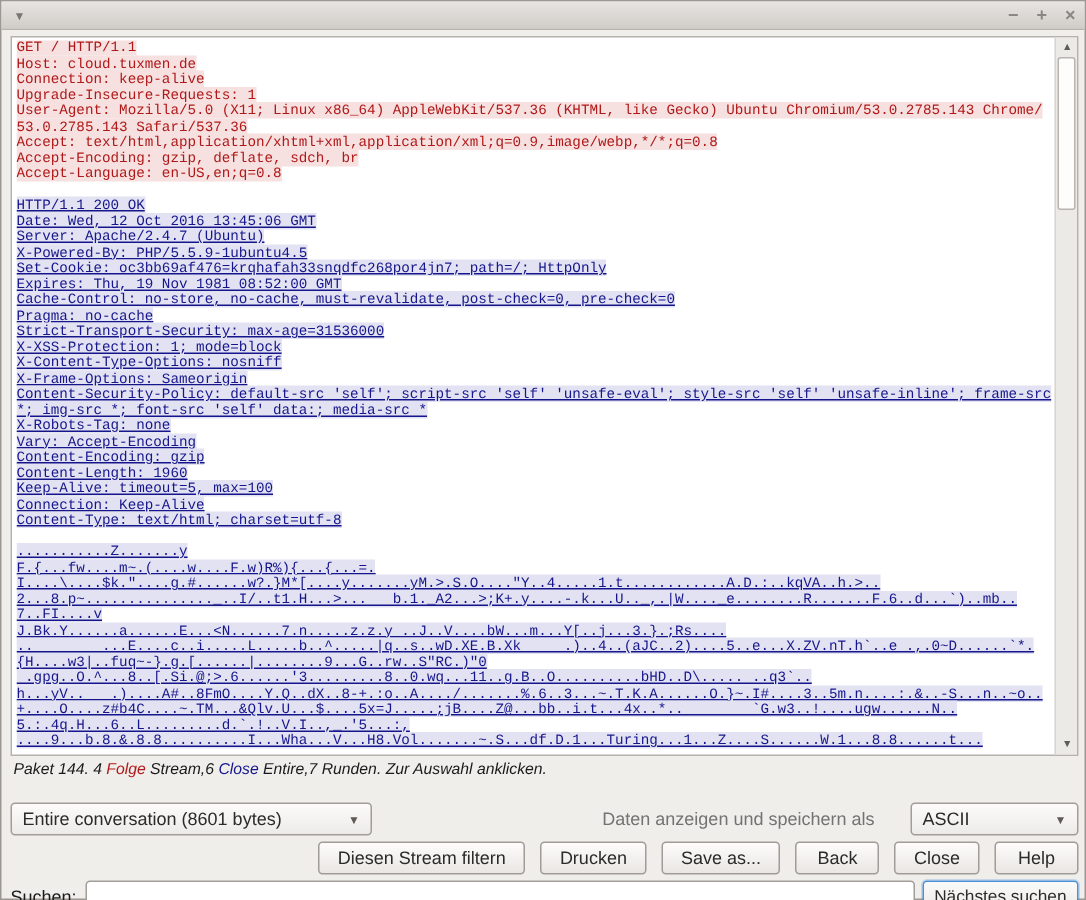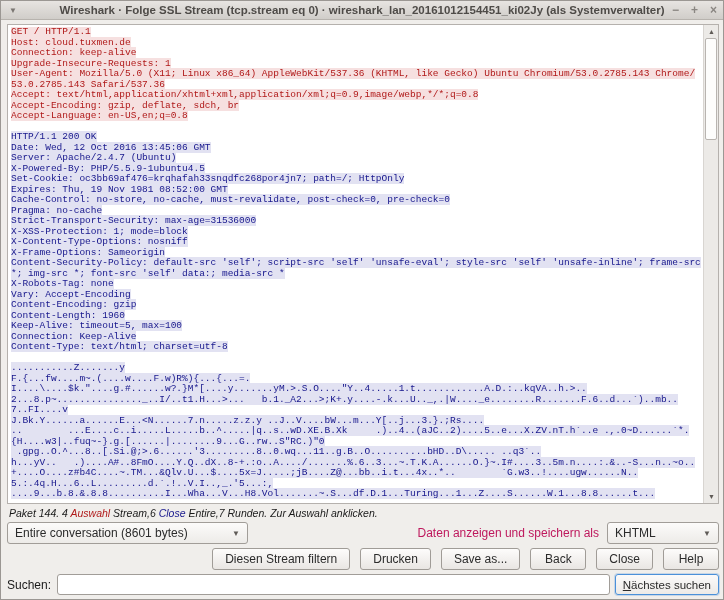--- a/index.html
+++ b/index.html
@@ -18,45 +18,45 @@
   .win-btns span { color:#8a8682; font-size:12px; font-weight:bold; line-height:19px; cursor:default; }
 
   .body { flex:1; padding:4px 4px 4px 6px; display:flex; flex-direction:column; }
 
   .stream-area { height:480px; flex:0 0 480px; background:#fff; border:1px solid #b5b1ad;
                  position:relative; overflow:hidden; }
   .stream-text { position:absolute; left:3px; top:2px; right:17px; bottom:0; overflow:hidden;
                  font-family:"Liberation Mono", monospace; font-size:9.5px; line-height:10.5px;
                  white-space:pre; }
   .client-span { background:var(--client_bg); color:var(--client_fg); }
-  .server-span { background:var(--server_bg); color:var(--server_fg); }
+  .server-span { background:var(--server_bg); color:var(--server_fg);text-decoration:underline; }
 
   .scrollbar { position:absolute; top:0; right:0; bottom:0; width:15px; background:#eceae7;
                border-left:1px solid #d8d5d1; }
   .sb-btn { position:absolute; left:0; width:15px; height:13px; text-align:center; font-size:7px;
             color:#5f5b57; line-height:13px; }
   .sb-up { top:0; }
   .sb-down { bottom:0; }
   .sb-thumb { position:absolute; left:1px; top:13px; width:12px; height:102px; background:#fdfdfc;
               border:1px solid #b8b4b0; border-radius:2px; }
 
   .status-line { height:12px; margin-top:3px; padding-left:2px; font-size:10.5px; font-style:italic;
                  color:#1a1a1a; white-space:nowrap; }
   .status-client { color:var(--client_fg); }
   .status-server { color:var(--server_fg); }
 
   .row { display:flex; align-items:center; }
-  .combos { height:22px; margin-top:3px; }
+  .combos { height:22px; margin-top:16px;gap:16px; }
   .combo { height:22px; border:1px solid #a19d98; border-radius:3px;
            background:linear-gradient(#fcfbfa,#edebe8); display:flex; align-items:center;
            padding:0 7px; font-size:12px; color:#2b2b2b; }
   .combo .arrow { margin-left:auto; font-size:8px; color:#5f5b57; padding-left:8px; }
   .combo-conv { width:241px; }
   .combo-fmt { width:112px; margin-left:8px; }
-  .combo-label { margin-left:auto; font-size:12px; color:#be185d; }
+  .combo-label { margin-left:auto; font-size:12px; color:#737373; }
 
   .search-row { height:21px; margin-top:4px; }
   .search-label { font-size:12px; color:#1a1a1a; padding-right:6px; }
   .search-input { flex:1; height:21px; border:1px solid #a19d98; border-radius:3px; background:#fff;
                   font-size:12px; padding:0 4px; outline:none; }
   .find-next { height:21px; margin-left:5px; padding:0 7px; font-size:11.5px; color:#2b2b2b;
                background:linear-gradient(#fbfafa,#eceae7); border:1px solid var(--accent);
                border-radius:3px; box-shadow:0 0 0 1px rgba(74,144,217,0.25); white-space:nowrap; }
   .find-next .accel { text-decoration:underline; }
 
@@ -65,21 +65,20 @@
          background:linear-gradient(#fdfcfb,#e9e6e3); border:1px solid #a09c97; border-radius:3px;
          white-space:nowrap; }
 </style>
 </head>
 <body>
 
 <div class="window">
 
   <div class="titlebar">
     <span class="win-menu">▼</span>
-    <span class="title">Wireshark · Folge SSL Stream (tcp.stream eq 0) · wireshark_lan_20161012154451_ki02Jy (als Systemverwalter)</span>
     <span class="win-btns">
       <span>−</span>
       <span>+</span>
       <span>×</span>
     </span>
   </div>
 
   <div class="body">
 
     <div class="stream-area">
@@ -128,30 +127,30 @@
 +....O....z#b4C....~.TM...&amp;Qlv.U...$....5x=J.....;jB....Z@...bb..i.t...4x..*..        `G.w3..!....ugw......N..
 5.:.4q.H...6..L.........d.`.!..V.I..,_.'5...:,
 ....9...b.8.&amp;.8.8..........I...Wha...V...H8.Vol.......~.S...df.D.1...Turing...1...Z....S......W.1...8.8......t...</span></div>
       <div class="scrollbar">
         <div class="sb-btn sb-up">▲</div>
         <div class="sb-thumb"></div>
         <div class="sb-btn sb-down">▼</div>
       </div>
     </div>
 
-    <div class="status-line"><span>Paket 144. 4 </span><span class="status-client">Auswahl</span><span> Stream,6 </span><span class="status-server">Close</span><span> Entire,7 Runden. Zur Auswahl anklicken.</span></div>
+    <div class="status-line"><span>Paket 144. 4 </span><span class="status-client">Folge</span><span> Stream,6 </span><span class="status-server">Close</span><span> Entire,7 Runden. Zur Auswahl anklicken.</span></div>
 
     <div class="row combos">
       <div class="combo combo-conv">
         <span>Entire conversation (8601 bytes)</span>
         <span class="arrow">▼</span>
       </div>
       <span class="combo-label">Daten anzeigen und speichern als</span>
       <div class="combo combo-fmt">
-        <span>KHTML</span>
+        <span>ASCII</span>
         <span class="arrow">▼</span>
       </div>
     </div>
 
     <div class="row buttons-row">
       <button class="btn">Diesen Stream filtern</button>
       <button class="btn">Drucken</button>
       <button class="btn">Save as...</button>
       <button class="btn">Back</button>
       <button class="btn">Close</button>

